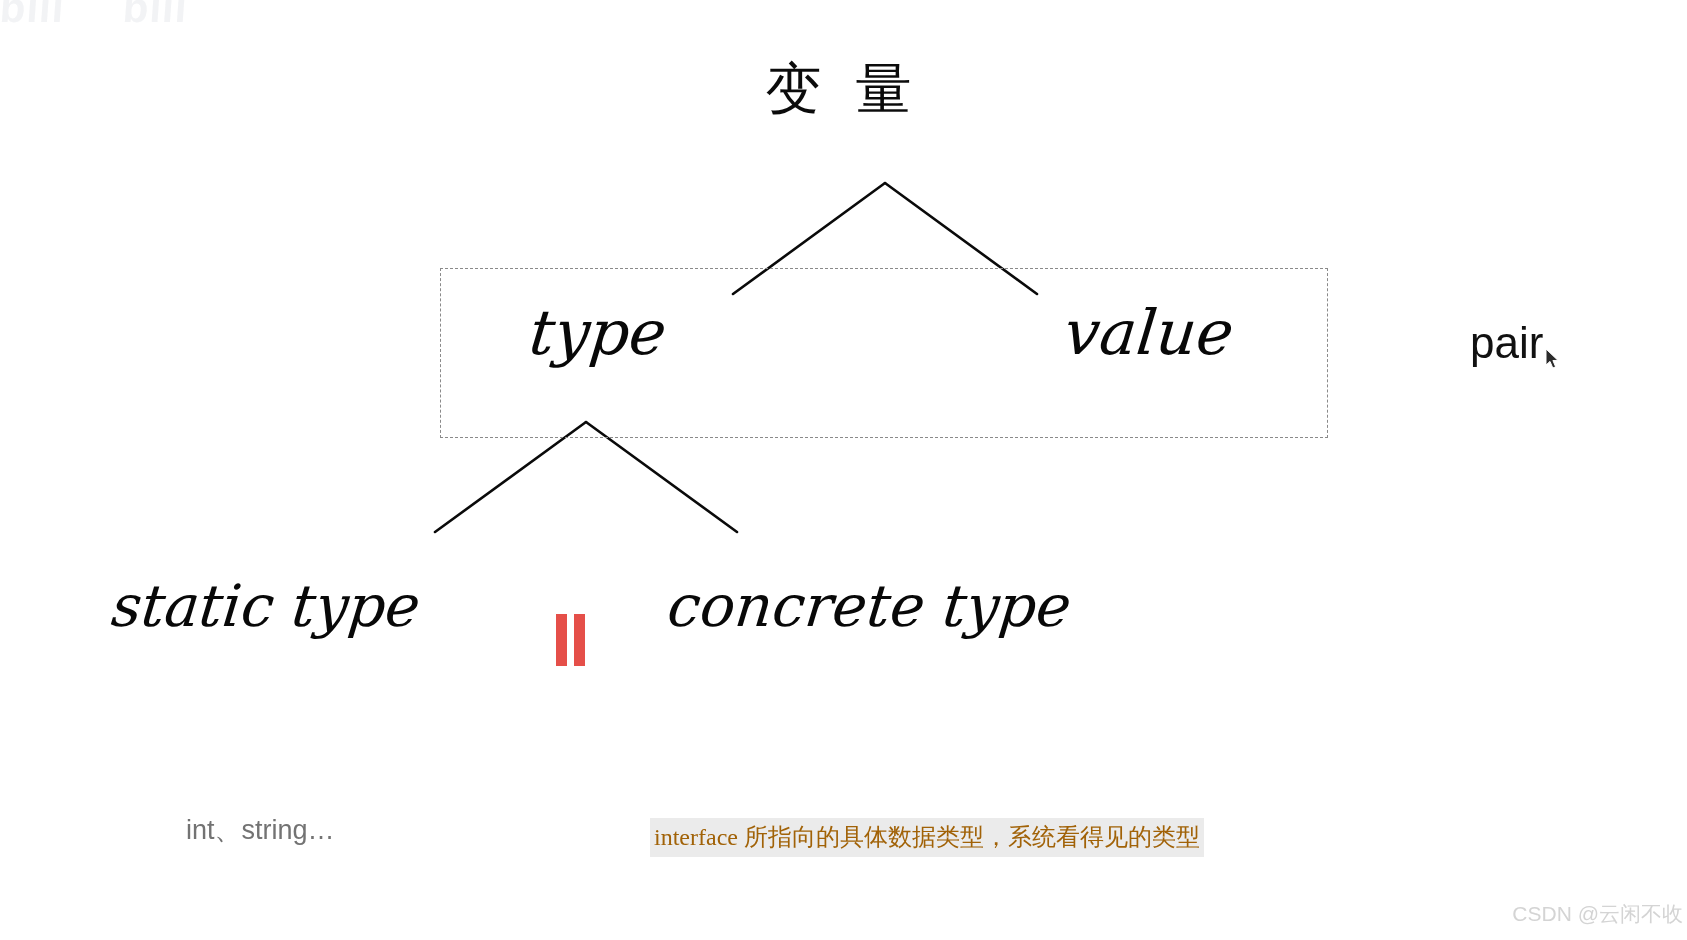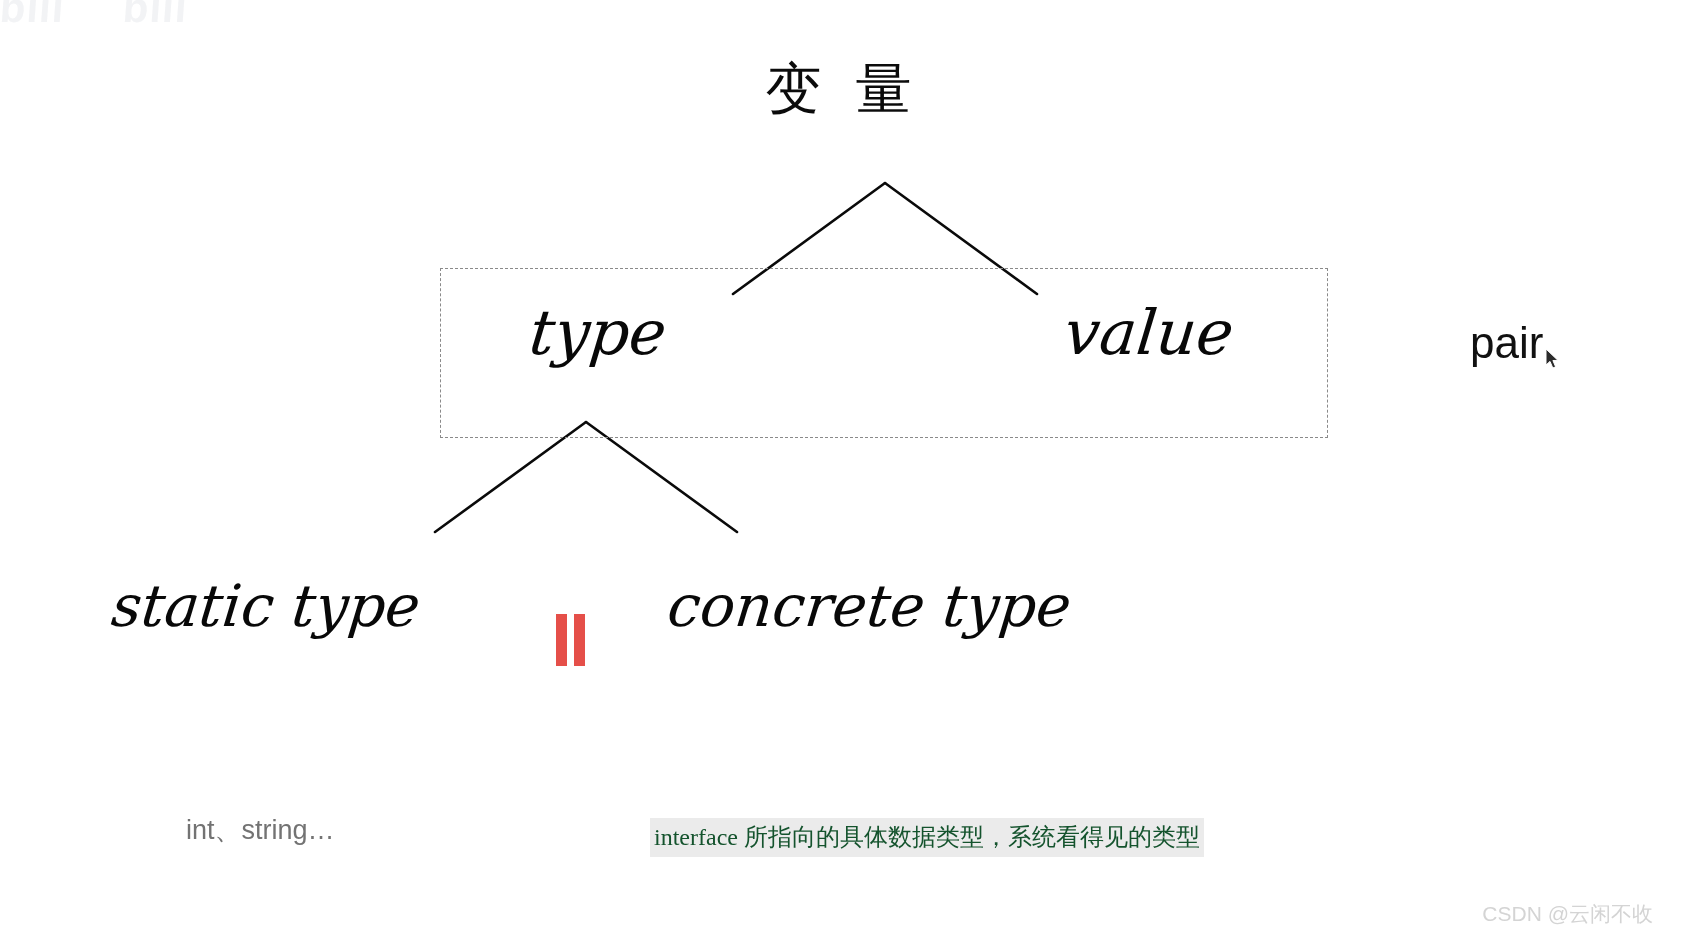--- a/index.html
+++ b/index.html
@@ -38,21 +38,21 @@
     display: inline-block;
     transform: skewX(-4deg);
   }
   .wm-bili .bili-right {
     display: inline-block;
     margin-left: 58px;
     transform: skewX(-4deg);
   }
   .wm-csdn {
     position: absolute;
-    right: 34px;
+    right: 4px;
     bottom: 12px;
     color: #d4d4d4;
     font-family: "Liberation Sans", sans-serif;
     font-size: 21px;
     white-space: nowrap;
     user-select: none;
   }
 
   
   .title {
@@ -146,21 +146,21 @@
     white-space: nowrap;
   }
   .note-highlight {
     position: absolute;
     left: 650px;
     top: 818px;
     padding: 3px 4px 4px 4px;
     background: #ebebeb;
     font-family: "Liberation Serif", serif;
     font-size: 24px;
-    color: #14532d;
+    color: #a16207;
     white-space: nowrap;
   }
 
   
   .cursor {
     position: absolute;
     left: 1545px;
     top: 348px;
     width: 16px;
     height: 22px;

